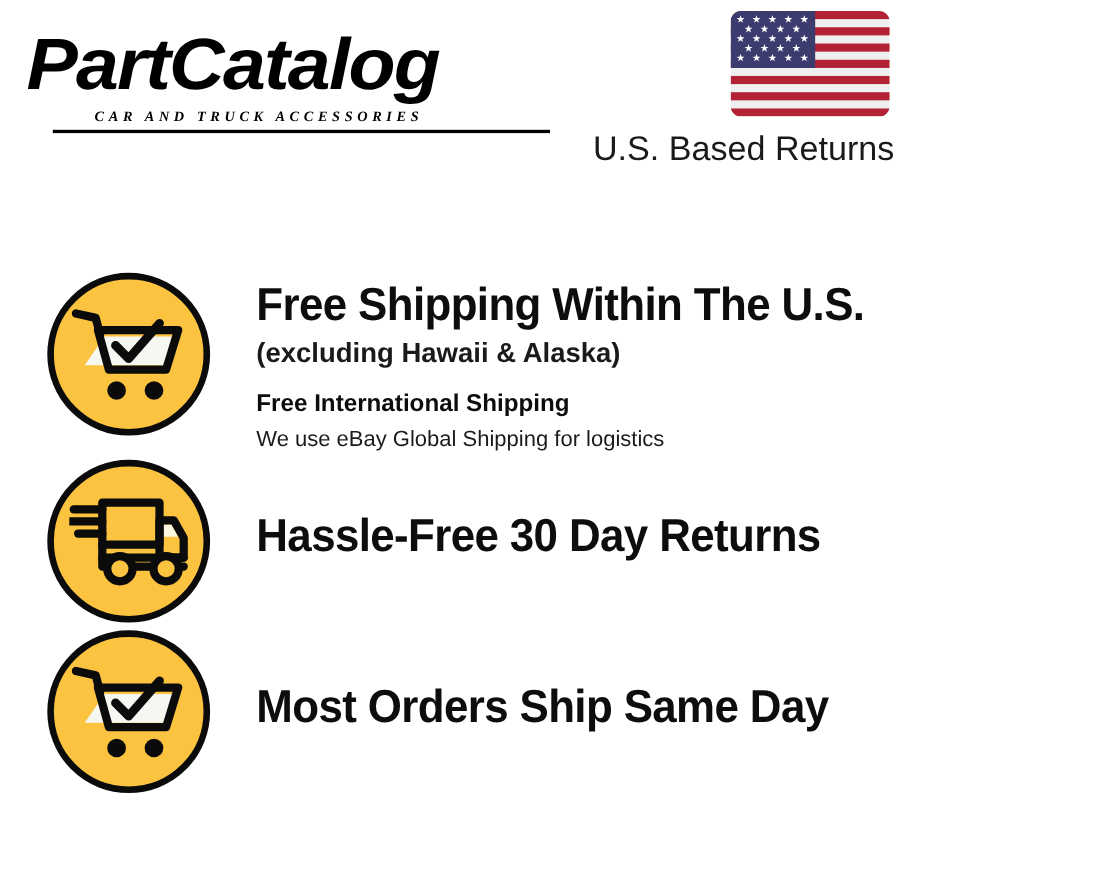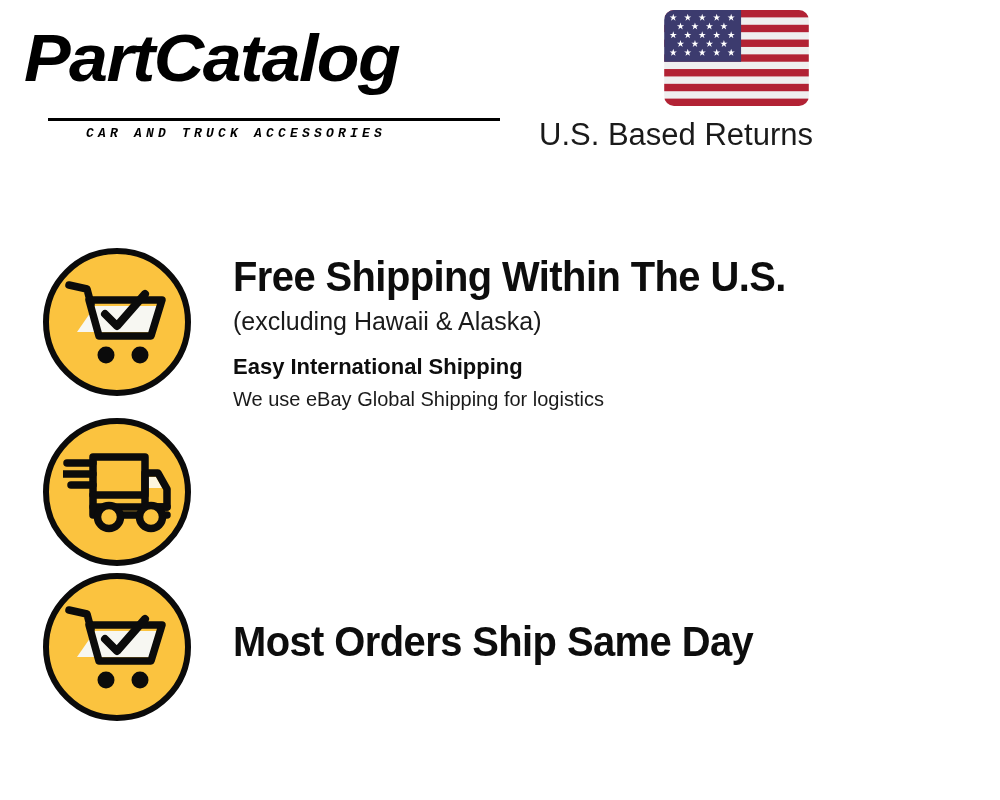--- a/index.html
+++ b/index.html
@@ -41,28 +41,27 @@
     line-height: 72px;
     color: #000000;
     transform: scaleX(1.06);
     transform-origin: left center;
     white-space: nowrap;
   }
   .brand-tagline {
     position: absolute;
     left: 62px;
     top: 76px;
-    font-family: Liberation Mono, monospace;
+    font-family: Liberation Serif, serif;
     font-weight: 700;
     font-style: italic;
     font-size: 13px;
     letter-spacing: 4.2px;
     color: #000000;
     white-space: nowrap;
-    margin-top: 28px;
   }
   .brand-rule {
     position: absolute;
     left: 24px;
     top: 96px;
     width: 452px;
     height: 3px;
     background: #000000;
   }
 
@@ -140,21 +139,21 @@
     line-height: 50px;
     letter-spacing: -0.6px;
     color: #0d0d0d;
     transform: scaleX(0.95);
     transform-origin: left center;
     white-space: nowrap;
     margin: 0;
   }
   .feature-sub {
     font-family: "Liberation Sans", sans-serif;
-    font-weight: 400;
+    font-weight: 700;
     font-size: 25px;
     line-height: 34px;
     color: #1a1a1a;
     margin: 2px 0 0 0;
     white-space: nowrap;
   }
   .feature-sub-strong {
     font-family: "Liberation Sans", sans-serif;
     font-weight: 700;
     font-size: 22px;
@@ -245,41 +244,44 @@
         <path d="M4 9 L22 13 L26 28" fill="none" stroke="#0b0b0b" stroke-width="7.5" stroke-linecap="round" stroke-linejoin="round"></path>
         <path d="M24 24 L97 24 L86 60 L34 60 Z" fill="none" stroke="#0b0b0b" stroke-width="7.5" stroke-linecap="round" stroke-linejoin="round"></path>
         <path d="M40 38 L52 50 L80 18" fill="none" stroke="#0b0b0b" stroke-width="8" stroke-linecap="round" stroke-linejoin="round"></path>
         <circle cx="41" cy="79" r="8.5" fill="#0b0b0b"></circle>
         <circle cx="75" cy="79" r="8.5" fill="#0b0b0b"></circle>
       </svg>
     </div>
     <div class="feature-text">
       <div class="feature-title">Free Shipping Within The U.S.</div>
       <div class="feature-sub">(excluding Hawaii &amp; Alaska)</div>
-      <div class="feature-sub-strong">Easy International Shipping</div>
+      <div class="feature-sub-strong">Free International Shipping</div>
       <div class="feature-sub-plain">We use eBay Global Shipping for logistics</div>
     </div>
   </div>
 
   <div class="feature-row feature-row-2">
     <div class="feature-icon">
       <svg width="108" height="82" viewBox="0 0 108 82" xmlns="http://www.w3.org/2000/svg" aria-hidden="true">
         <path d="M80 22 L94 22 L104 38 L104 54 L80 54 Z" fill="#FBC33F"></path>
         <path d="M84 26 L93 26 L99 37 L84 37 Z" fill="#FDF6E0"></path>
         <path d="M30 6 L82 6 L82 44 L30 44 Z" fill="none" stroke="#0b0b0b" stroke-width="7.5" stroke-linejoin="round"></path>
         <path d="M82 22 L95 22 L104 38 L104 56 L82 56 Z" fill="none" stroke="#0b0b0b" stroke-width="7.5" stroke-linejoin="round"></path>
         <path d="M30 44 L30 56 L104 56" fill="none" stroke="#0b0b0b" stroke-width="7.5" stroke-linecap="round" stroke-linejoin="round"></path>
         <path d="M30 56 L30 64 L104 64" fill="none" stroke="#0b0b0b" stroke-width="7.5" stroke-linecap="round" stroke-linejoin="round"></path>
         <line x1="4" y1="12" x2="30" y2="12" stroke="#0b0b0b" stroke-width="7.5" stroke-linecap="round"></line>
         <line x1="0" y1="23" x2="30" y2="23" stroke="#0b0b0b" stroke-width="7.5" stroke-linecap="round"></line>
         <line x1="8" y1="34" x2="30" y2="34" stroke="#0b0b0b" stroke-width="7.5" stroke-linecap="round"></line>
         <circle cx="46" cy="66" r="11.5" fill="#FBC33F" stroke="#0b0b0b" stroke-width="7.5"></circle>
         <circle cx="88" cy="66" r="11.5" fill="#FBC33F" stroke="#0b0b0b" stroke-width="7.5"></circle>
       </svg>
     </div>
+    <div class="feature-text centered">
+      <div class="feature-title">Hassle-Free 30 Day Returns</div>
+    </div>
   </div>
 
   <div class="feature-row feature-row-3">
     <div class="feature-icon">
       <svg width="104" height="92" viewBox="0 0 104 92" xmlns="http://www.w3.org/2000/svg" aria-hidden="true">
         <path d="M12 56 L86 56 L92 30 L30 30 Z" fill="#F7F7F2"></path>
         <path d="M4 9 L22 13 L26 28" fill="none" stroke="#0b0b0b" stroke-width="7.5" stroke-linecap="round" stroke-linejoin="round"></path>
         <path d="M24 24 L97 24 L86 60 L34 60 Z" fill="none" stroke="#0b0b0b" stroke-width="7.5" stroke-linecap="round" stroke-linejoin="round"></path>
         <path d="M40 38 L52 50 L80 18" fill="none" stroke="#0b0b0b" stroke-width="8" stroke-linecap="round" stroke-linejoin="round"></path>
         <circle cx="41" cy="79" r="8.5" fill="#0b0b0b"></circle>

